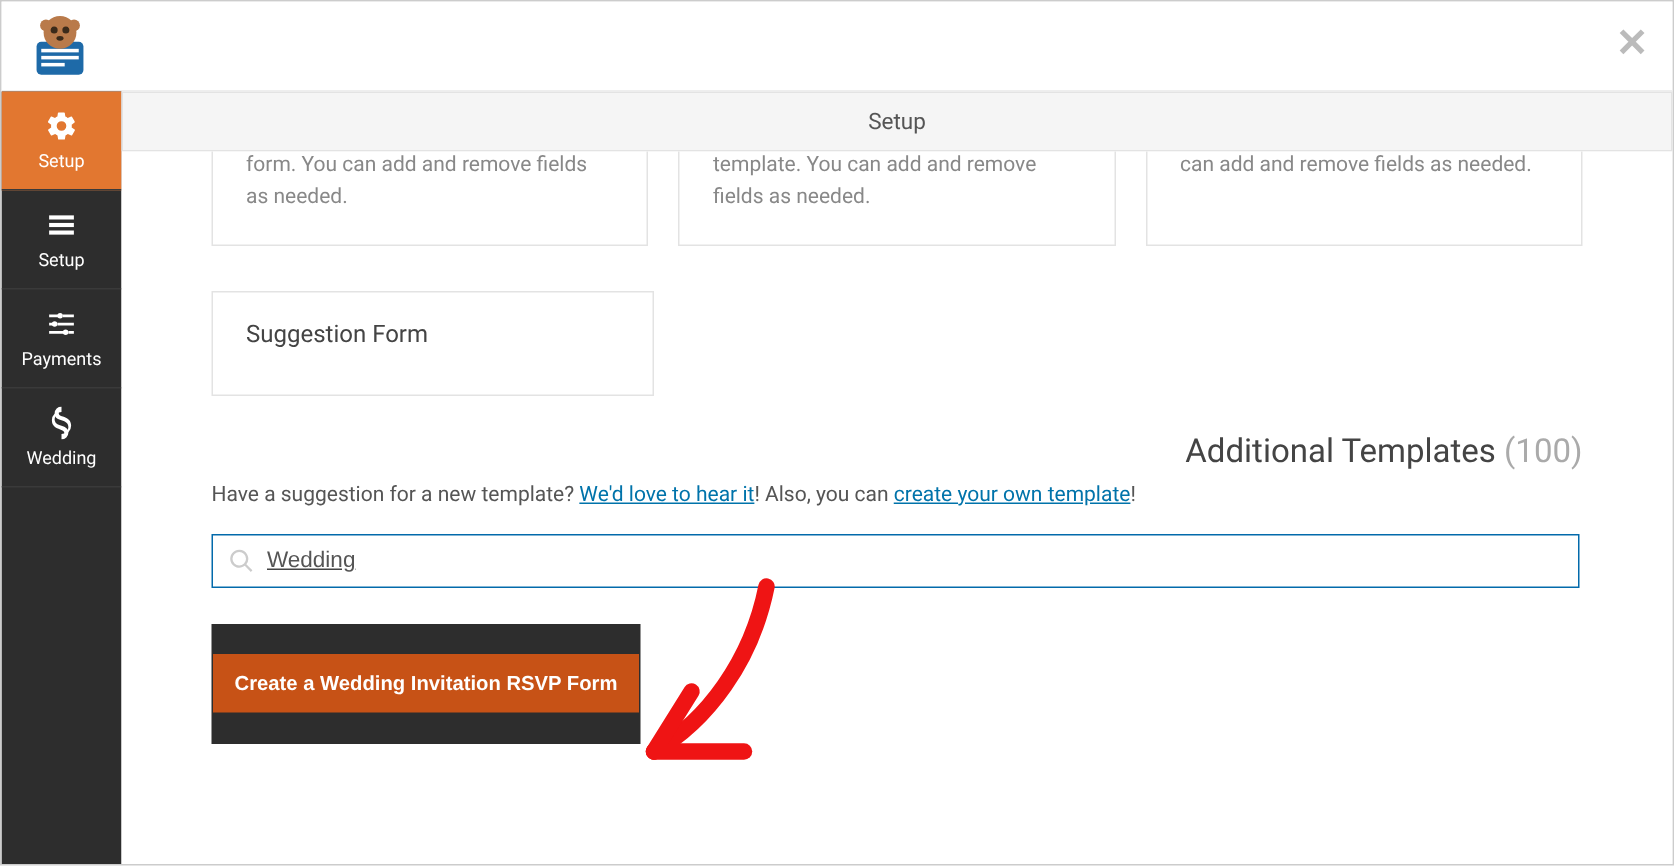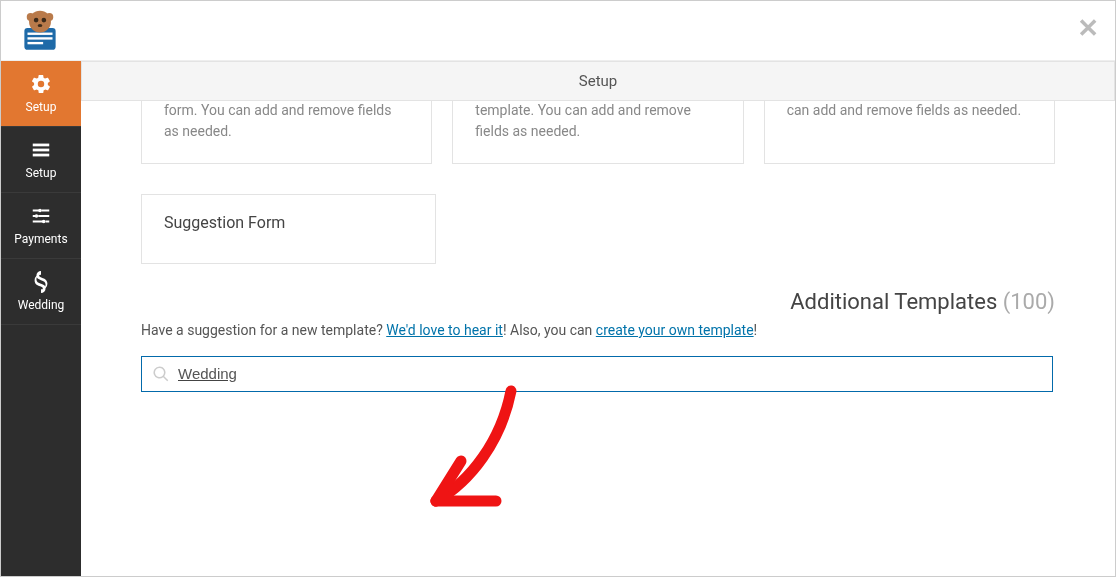--- a/index.html
+++ b/index.html
@@ -230,20 +230,23 @@
     <span>Have a suggestion for a new template? </span><a href="#">We'd love to hear it</a><span>! Also, you can </span><a href="#">create your own template</a><span>!</span>
   </div>
 
   <div class="search-wrap">
     <svg viewBox="0 0 24 24">
         <path d="M10 2a8 8 0 1 0 4.9 14.3l5.4 5.4 1.4-1.4-5.4-5.4A8 8 0 0 0 10 2zm0 2a6 6 0 1 1-6 6 6 6 0 0 1 6-6z"></path>
       </svg>
     <input type="text" value="Wedding" style="">
   </div>
 
+  <div class="result">
+    <button class="result-btn">Create a Wedding Invitation RSVP Form</button>
+  </div>
 
 </div>
 
 <svg class="arrow-overlay" width="180" height="170" viewBox="0 0 180 170">
   <path d="M120 10 C 110 60, 80 100, 45 120" stroke="#ef1414" stroke-width="11" fill="none" stroke-linecap="round"></path>
   <path d="M45 120 L 70 80" stroke="#ef1414" stroke-width="11" fill="none" stroke-linecap="round"></path>
   <path d="M45 120 L 105 120" stroke="#ef1414" stroke-width="11" fill="none" stroke-linecap="round"></path>
 </svg>
 
 </body></html>

